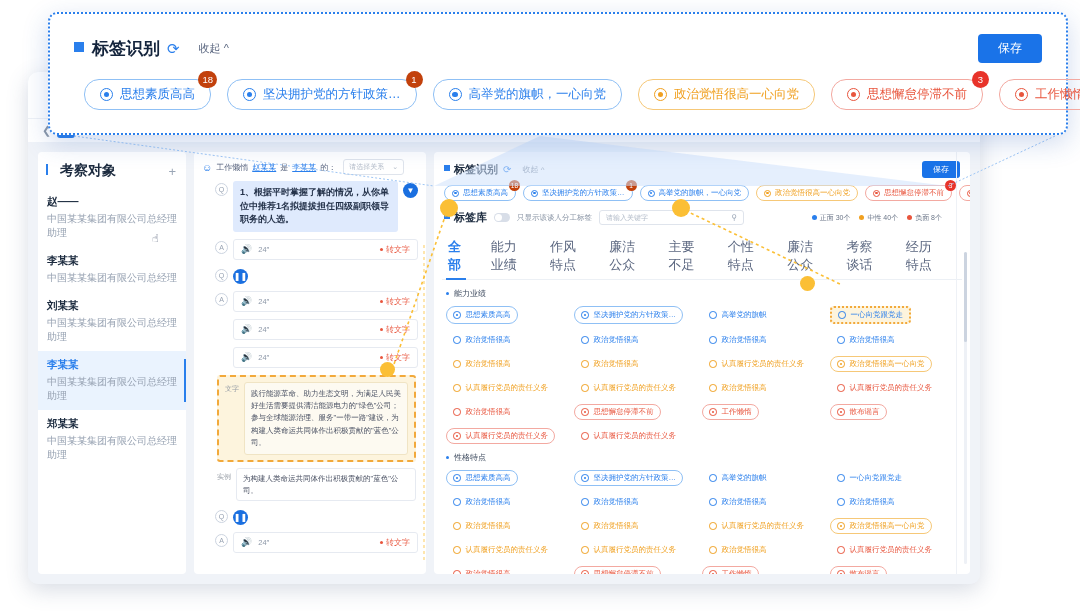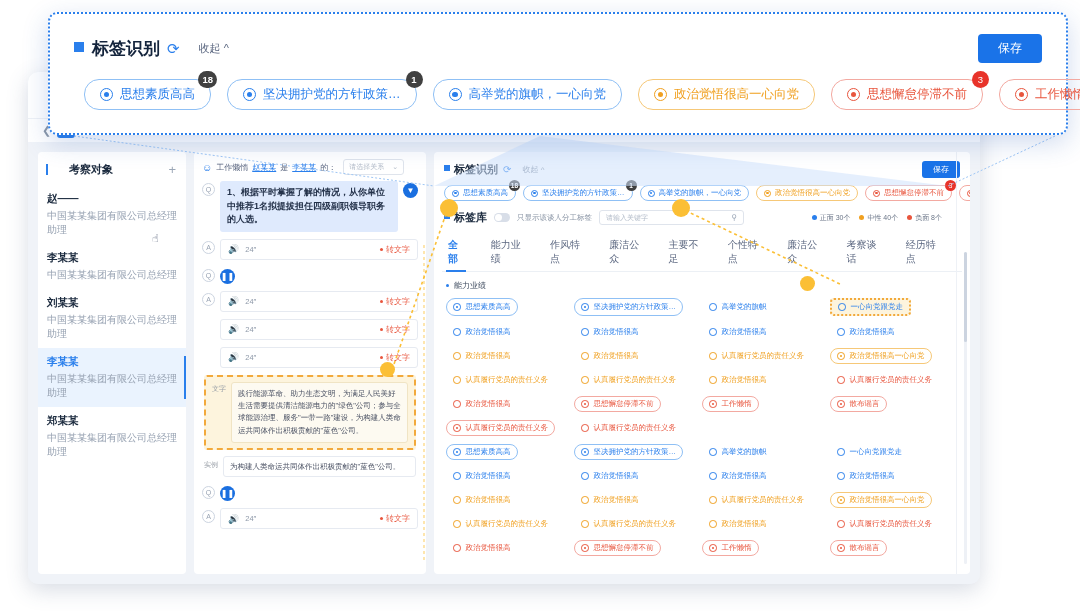--- a/index.html
+++ b/index.html
@@ -50,21 +50,21 @@
 
   
   #left-panel{
     width:148px; background:#fff; border-radius:4px; flex:none; overflow:hidden;
   }
   .lp-head{
     display:flex; align-items:center; justify-content:space-between;
     padding:10px 10px 8px 8px;
   }
   .lp-title{
-    font-size:11px; font-weight:bold; color:#1b2a3e; position:relative; padding-left:23px;
+    font-size:14px; font-weight:bold; color:#1b2a3e; position:relative; padding-left:14px;
   }
   .lp-title:before{
     content:""; position:absolute; left:0; top:2px; width:2px; height:11px; background:#2a7fec;
   }
   .lp-add{ color:#9aa6b6; font-size:13px; line-height:1; }
   .person{
     padding:7px 9px; cursor:pointer; position:relative;
   }
   .person.sel{ background:#eaf3fe; }
   .person.sel:after{
@@ -82,21 +82,21 @@
   #talker-bar{
     display:flex; align-items:center; gap:4px; padding:7px 8px 6px 8px; font-size:8px; color:#5b6780;
   }
   .person-icon{ color:#2a7fec; font-size:10px; }
   .nm-link{ color:#2a7fec;text-decoration:underline; }
   #rel-select{
     margin-left:3px; border:1px solid #dfe4ec; border-radius:3px;
     padding:2px 5px; font-size:7px; color:#b3bcc9; display:flex; align-items:center; gap:8px;
     background:#fff;
   }
-  #qa-list{ padding:0 8px; }
+  #qa-list{ padding:0 8px;margin-left:13px; }
   .qa-row{ display:flex; align-items:flex-start; gap:5px; margin-bottom:7px; }
   .badge-q, .badge-a{
     width:13px; height:13px; border-radius:50%; border:1px solid #ccd4e0;
     font-size:7px; color:#97a2b2; display:flex; align-items:center; justify-content:center;
     flex:none; margin-top:2px;
   }
   .q-bubble{
     flex:1; background:#dfeafd; border-radius:3px; padding:5px 7px;
     font-size:9px; line-height:1.5; color:#24324a; font-weight:bold;
   }
@@ -155,40 +155,40 @@
   }
   .chip .rd{ width:7px;height:7px;border-radius:50%; border:1px solid currentColor; position:relative; flex:none;}
   .chip .rd:after{ content:""; position:absolute; left:1.4px; top:1.4px; width:2.6px;height:2.6px;border-radius:50%;background:currentColor;}
   .chip.blue{ border:1px solid #8fc0f5; color:#2a7fec; }
   .chip.orange{ border:1px solid #f6c878; color:#f0a020; }
   .chip.red{ border:1px solid #f3a9a1; color:#e8553d; }
   .chip .cnt{
     position:absolute; right:-5px; top:-6px; min-width:11px; height:11px; border-radius:6px;
     font-size:6.5px; color:#fff; display:flex; align-items:center; justify-content:center; padding:0 2px;
   }
-  .cnt.b{ background:#404040;font-weight:bold; } .cnt.r{ background:#e8332a; }
+  .cnt.b{ background:#c2410c; } .cnt.r{ background:#e8332a; }
 
   #lib-head{ display:flex; align-items:center; gap:7px; padding:0 10px; }
   .toggle{ width:16px;height:9px;border-radius:5px;background:#d8dee8; position:relative; flex:none;}
   .toggle:after{content:"";position:absolute;left:1px;top:1px;width:7px;height:7px;border-radius:50%;background:#fff;}
   .toggle-label{ font-size:7.5px; color:#8b96a6; }
   #kw-search{
     border:1px solid #dfe4ec; border-radius:3px; height:15px; width:145px;
     display:flex; align-items:center; padding:0 6px; font-size:7px; color:#b3bcc9;
   }
   #kw-search .mag{ margin-left:auto; color:#9aa6b6; font-size:8px;}
   #legend{ margin-left:auto; display:flex; gap:9px; padding-right:18px; font-size:7px; color:#6b7688;}
   .legend-item{ display:flex; align-items:center; gap:3px;}
   .legend-item .d{ width:5px;height:5px;border-radius:50%; }
 
   #tabs{
     display:flex; gap:0; padding:7px 10px 0 10px; border-bottom:1px solid #ecf0f5; margin:6px 8px 0 8px;
     padding-left:2px;
   }
-  .tab{ font-size:10px; color:#5b6780; padding:0 13px 5px 13px; position:relative; }
+  .tab{ font-size:13px; color:#5b6780; padding:0 13px 5px 13px; position:relative; }
   .tab:first-child{ padding-left:4px; }
   .tab.active{ color:#2a7fec; font-weight:bold; }
   .tab.active:after{ content:""; position:absolute; left:2px; right:12px; bottom:-1px; height:2px; background:#2a7fec; }
 
   .grp{ padding:8px 12px 0 12px; }
   .grp-title{ font-size:8px; color:#3d4a5e; margin-bottom:7px; position:relative; padding-left:8px;}
   .grp-title:before{ content:""; position:absolute;left:0;top:4px;width:3px;height:3px;border-radius:50%;background:#2a7fec;}
   .opt-grid{ display:grid; grid-template-columns:repeat(4,1fr); row-gap:8px; }
   .opt{
     display:inline-flex; align-items:center; gap:5px; font-size:7.5px; width:max-content;
@@ -547,20 +547,21 @@
                 <span class="rd"></span>
                 <span class="tx">认真履行党员的责任义务</span>
               </div>
               <div class="opt c-red">
                 <span class="rd"></span>
                 <span class="tx">认真履行党员的责任义务</span>
               </div>
             </div>
           </div>
           <div class="grp">
+            <div class="grp-title">性格特点</div>
             <div class="opt-grid">
               <div class="opt c-blue on">
                 <span class="rd"></span>
                 <span class="tx">思想素质高高</span>
               </div>
               <div class="opt c-blue on">
                 <span class="rd"></span>
                 <span class="tx">坚决拥护党的方针政策…</span>
               </div>
               <div class="opt c-blue">

